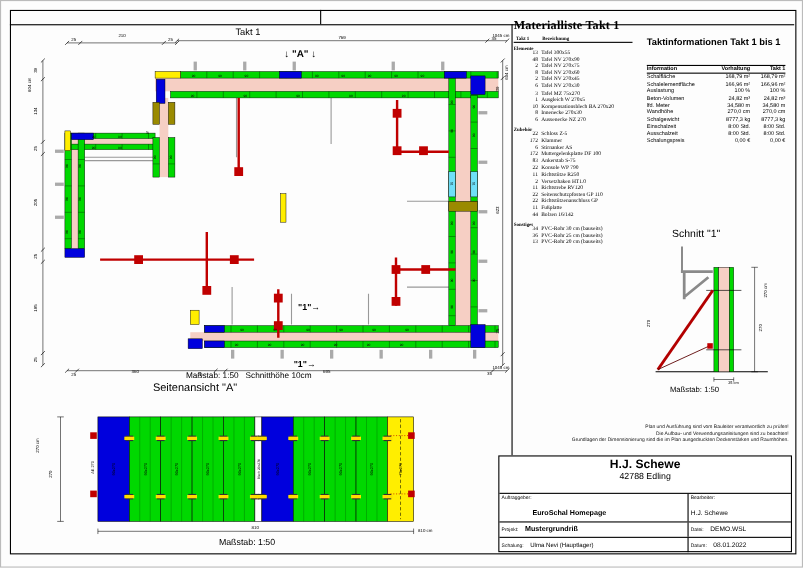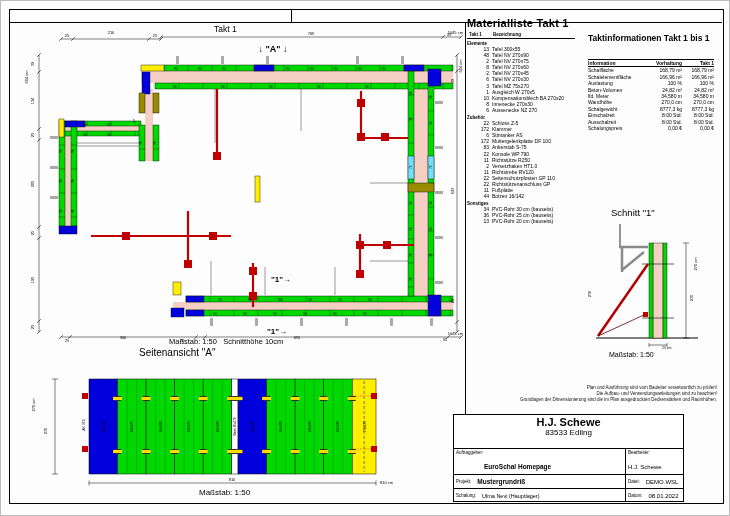--- a/index.html
+++ b/index.html
@@ -14,42 +14,42 @@
   #band-tick{left:290px;top:8px;height:13px;border-left:1px solid #000;width:0;}
   #divider{left:464px;top:21px;height:392px;border-left:1px solid #000;width:0;}
   #takt-label{left:213px;top:23px;font-size:8.5px;}
   #plan-masstab{left:168px;top:336px;font-size:7.5px;text-align:right;}
   #seiten-title{left:138px;top:346px;font-size:10px;}
   #elev-masstab{left:198px;top:487px;font-size:8px;}
   #schnitt-title{left:610px;top:206px;font-size:9.5px;}
   #schnitt-masstab{left:608px;top:350px;font-size:7px;}
 
   
-  #matlist{left:466px;top:16px;width:124px;}
+  #matlist{left:466px;top:16px;width:124px;font-family:Liberation Serif, serif;}
   #mat-title{font-size:11px;font-weight:bold;letter-spacing:.2px;margin-bottom:3px;}
   #mat-head{display:flex;font-size:4.5px;font-weight:bold;border-bottom:.5px solid #000;padding-bottom:1px;margin-bottom:1px;width:108px;}
   #mat-head .q{width:24px;text-align:left;padding-left:2px;}
   .mat-group{font-size:4.5px;margin-top:2px;font-weight:bold;}
   .mat-row{display:flex;font-size:5px;line-height:6.1px;}
   .mat-row .q{width:22px;text-align:right;padding-right:3px;flex:none;}
   .mat-row .n{flex:1;}
 
   
   #taktinfo{left:587px;top:32px;width:128px;}
   #ti-title{font-size:8.5px;font-weight:bold;margin-bottom:16px;}
   #ti-table{width:126px;}
   .ti-row{display:flex;font-size:5px;line-height:6.4px;}
   .ti-row .c1{flex:1;}
   .ti-row .c2{width:36px;text-align:right;flex:none;}
   .ti-row .c3{width:32px;text-align:right;flex:none;}
   .ti-head{font-weight:bold;border-top:.5px solid #000;border-bottom:.5px solid #000;}
 
   
   #disclaimer{left:448px;top:384px;width:268px;font-size:4.5px;line-height:6px;text-align:right;color:#111;}
-  #titleblock{left:452px;top:413px;width:231px;height:88px;border:1.2px solid #000;box-sizing:border-box;background:#fff;}
+  #titleblock{left:452px;top:413px;width:267px;height:88px;border:1.2px solid #000;box-sizing:border-box;background:#fff;}
   #tb-company{height:34px;border-bottom:1px solid #000;text-align:center;box-sizing:border-box;padding-top:1px;}
   #tb-name{font-size:11px;font-weight:bold;line-height:12px;}
   #tb-street,#tb-city{font-size:8px;line-height:10px;}
   .tb-row{display:flex;border-bottom:1px solid #000;box-sizing:border-box;}
   .tb-row:last-child{border-bottom:none;}
   .tb-cell{box-sizing:border-box;padding:1px 2px;position:relative;}
   .tb-left{width:172px;border-right:1px solid #000;}
   .tb-right{flex:1;}
   .tb-cap{font-size:4.5px;color:#000;display:block;}
   .tb-val-b{font-size:6.5px;font-weight:bold;}
@@ -668,21 +668,21 @@
 
 <div class="abs" id="disclaimer">
     <div>Plan und Ausführung sind vom Bauleiter verantwortlich zu prüfen!</div>
     <div>Die Aufbau- und Verwendungsanleitungen sind zu beachten!</div>
     <div>Grundlagen der Dimensionierung sind die im Plan ausgedruckten Deckenstärken und Raumhöhen.</div>
   </div>
 
 <div class="abs" id="titleblock">
   <div id="tb-company">
     <div id="tb-name">H.J. Schewe</div>
-    <div id="tb-city">83533 Edling</div>
+    <div id="tb-city">42788 Edling</div>
   </div>
   <div class="tb-row r1">
     <div class="tb-cell tb-left">
       <span class="tb-cap">Auftraggeber:</span>
       <span class="tb-val-b" style="margin-left:28px;">EuroSchal Homepage</span>
     </div>
     <div class="tb-cell tb-right">
       <span class="tb-cap">Bearbeiter:</span>
       <span class="tb-val">H.J. Schewe</span>
     </div>

